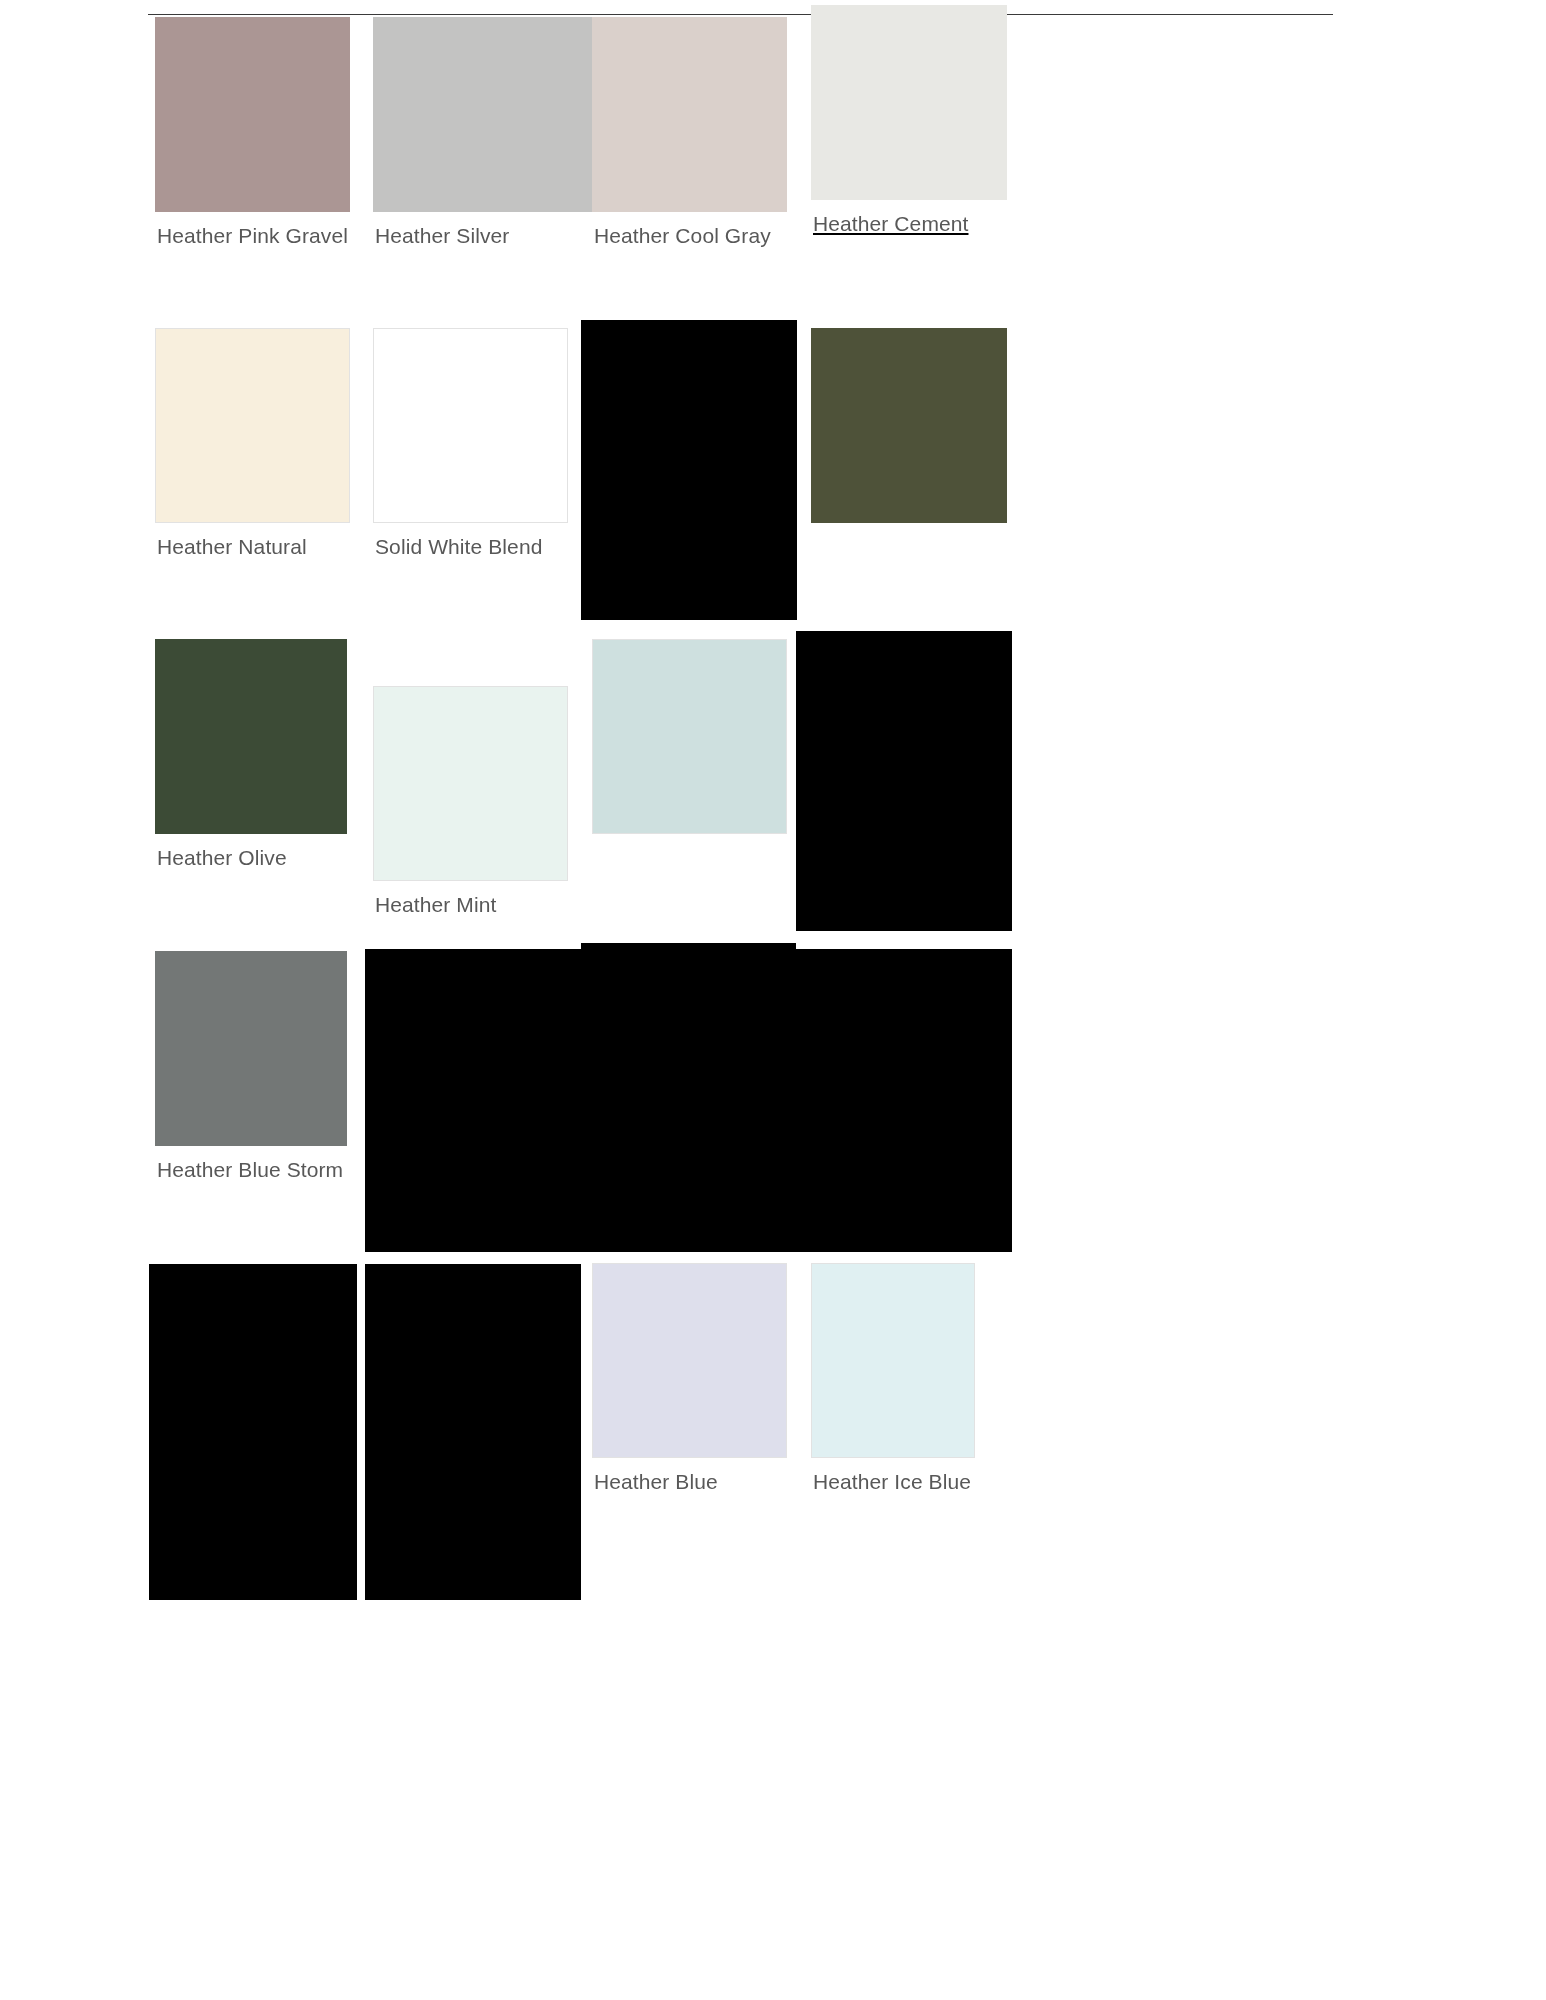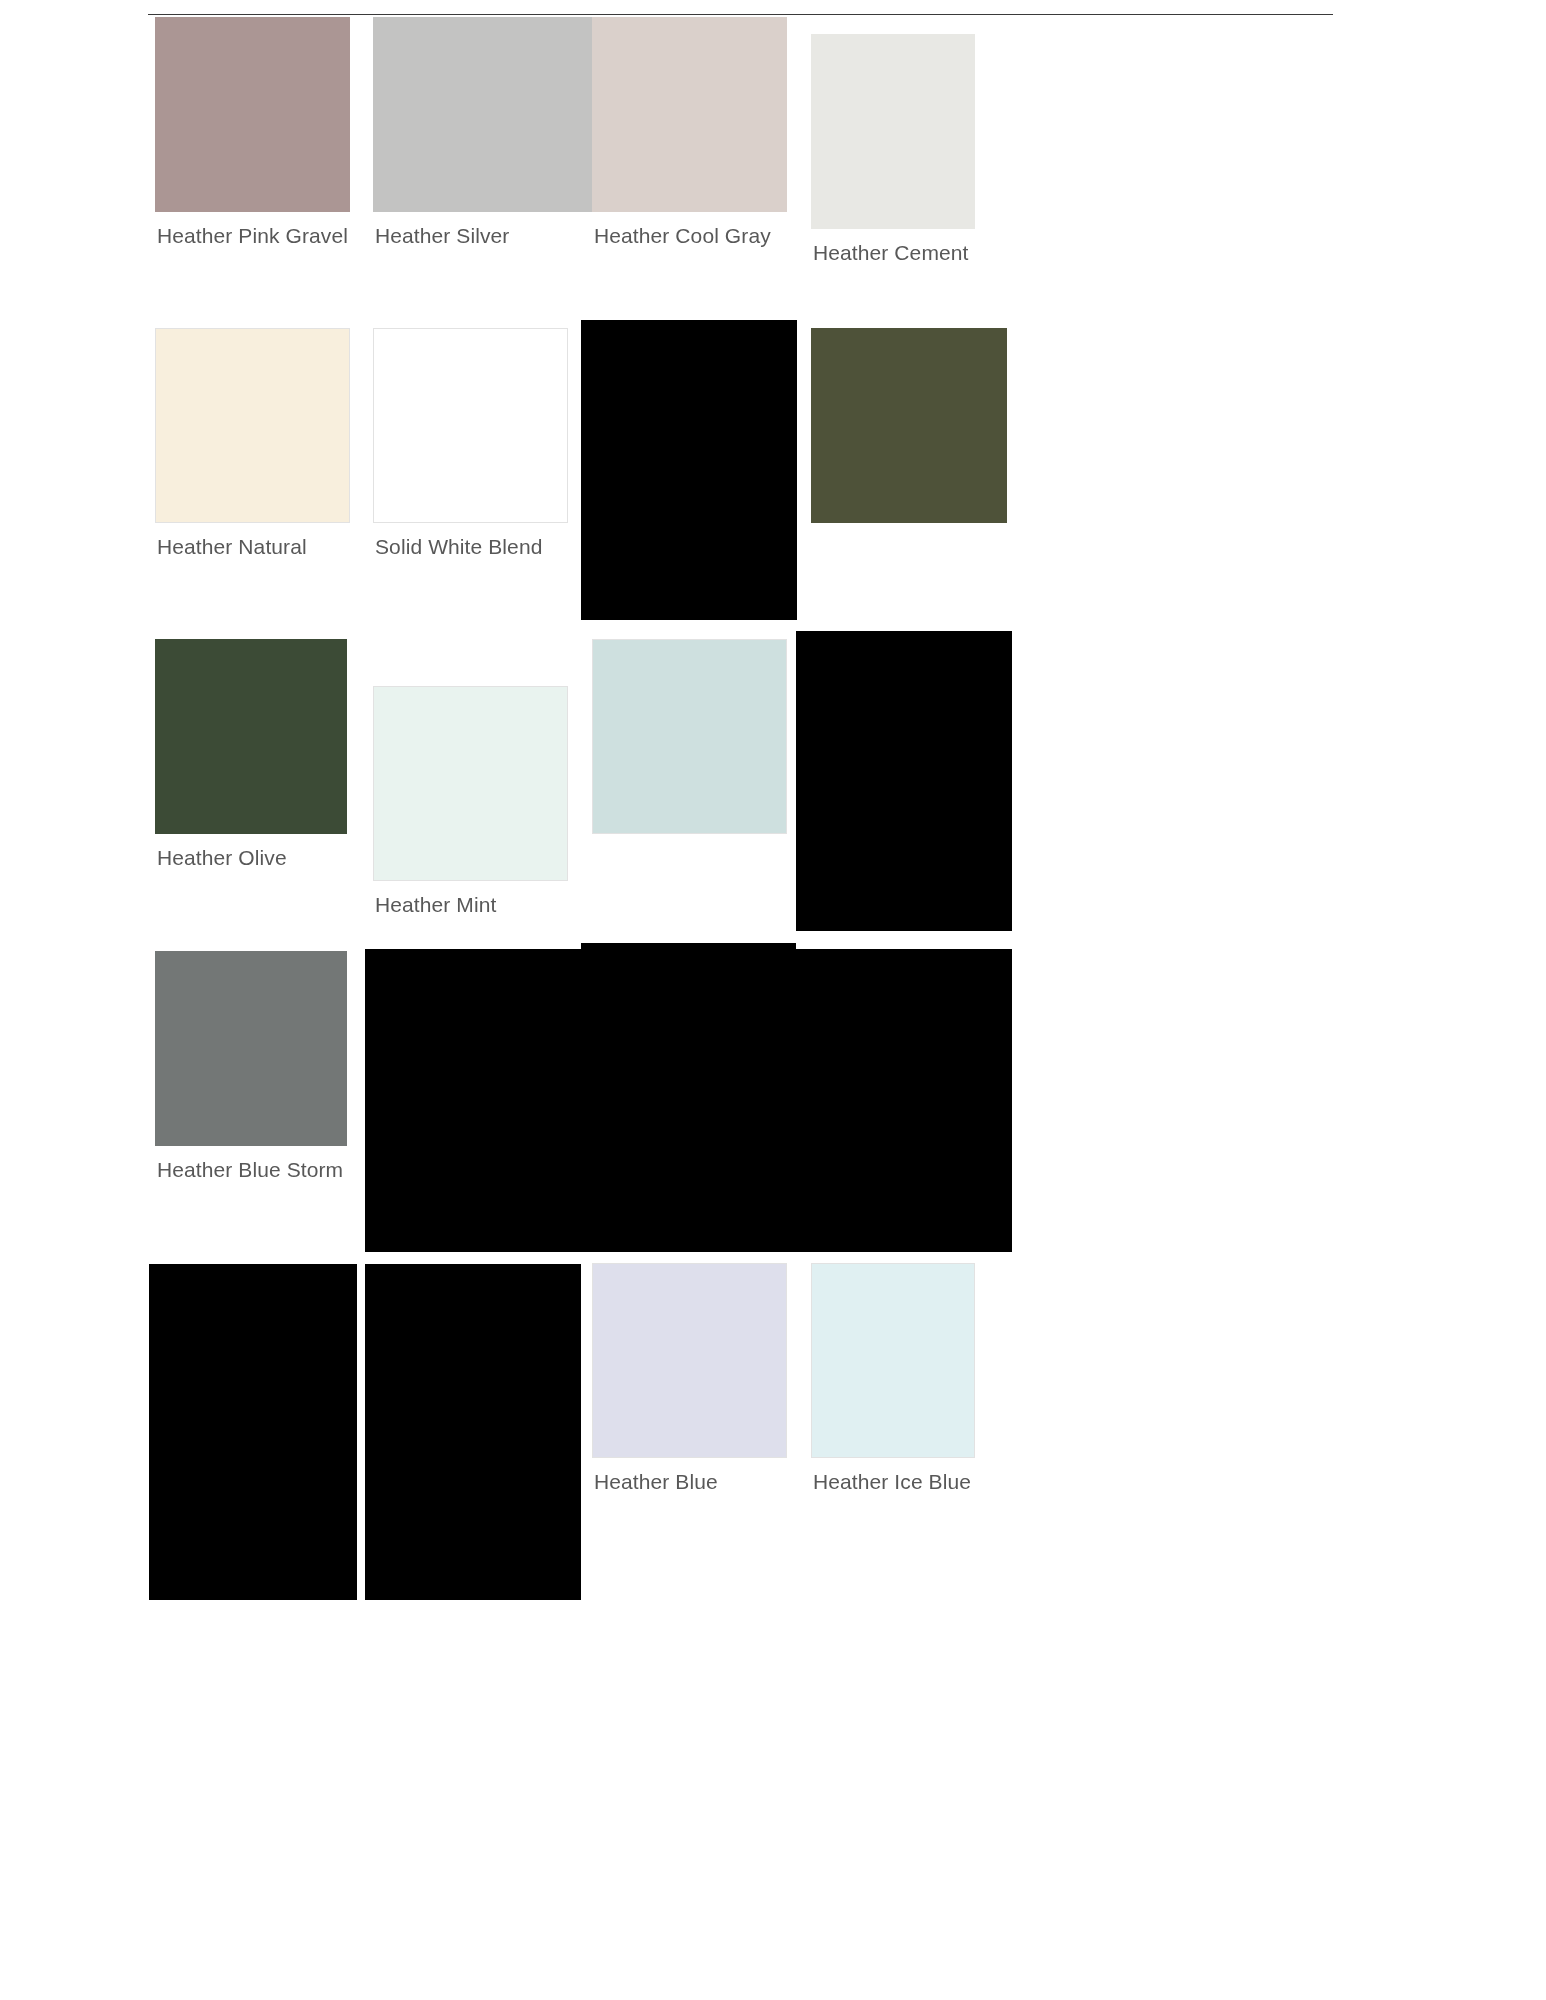--- a/index.html
+++ b/index.html
@@ -71,21 +71,21 @@
         <span class="chip-label">Heather Pink Gravel</span>
       </div>
       <div class="swatch-cell" style="left: 373px; top: 17px; width: 232px;">
         <div class="chip" title="Heather Silver" style="height: 195px; background: rgb(195, 195, 194);"></div>
         <span class="chip-label">Heather Silver</span>
       </div>
       <div class="swatch-cell" style="left: 592px; top: 17px; width: 195px;">
         <div class="chip" title="Heather Cool Gray" style="height: 195px; background: rgb(218, 208, 203);"></div>
         <span class="chip-label">Heather Cool Gray</span>
       </div>
-      <div class="swatch-cell" style="left: 811px; top: 34px; width: 164px;">
+      <div class="swatch-cell" style="left: 811px; top: 5px; width: 196px; text-decoration: underline;">
         <div class="chip" title="Heather Cement" style="height: 195px; background: rgb(232, 232, 228);"></div>
         <span class="chip-label">Heather Cement</span>
       </div>
       <div class="swatch-cell" style="left: 155px; top: 328px; width: 195px;">
         <div class="chip bordered" title="Heather Natural" style="height: 195px; background: rgb(248, 239, 221);"></div>
         <span class="chip-label">Heather Natural</span>
       </div>
       <div class="swatch-cell" style="left: 373px; top: 328px; width: 195px;">
         <div class="chip bordered" title="Solid White Blend" style="height: 195px; background: rgb(255, 255, 255);"></div>
         <span class="chip-label">Solid White Blend</span>

